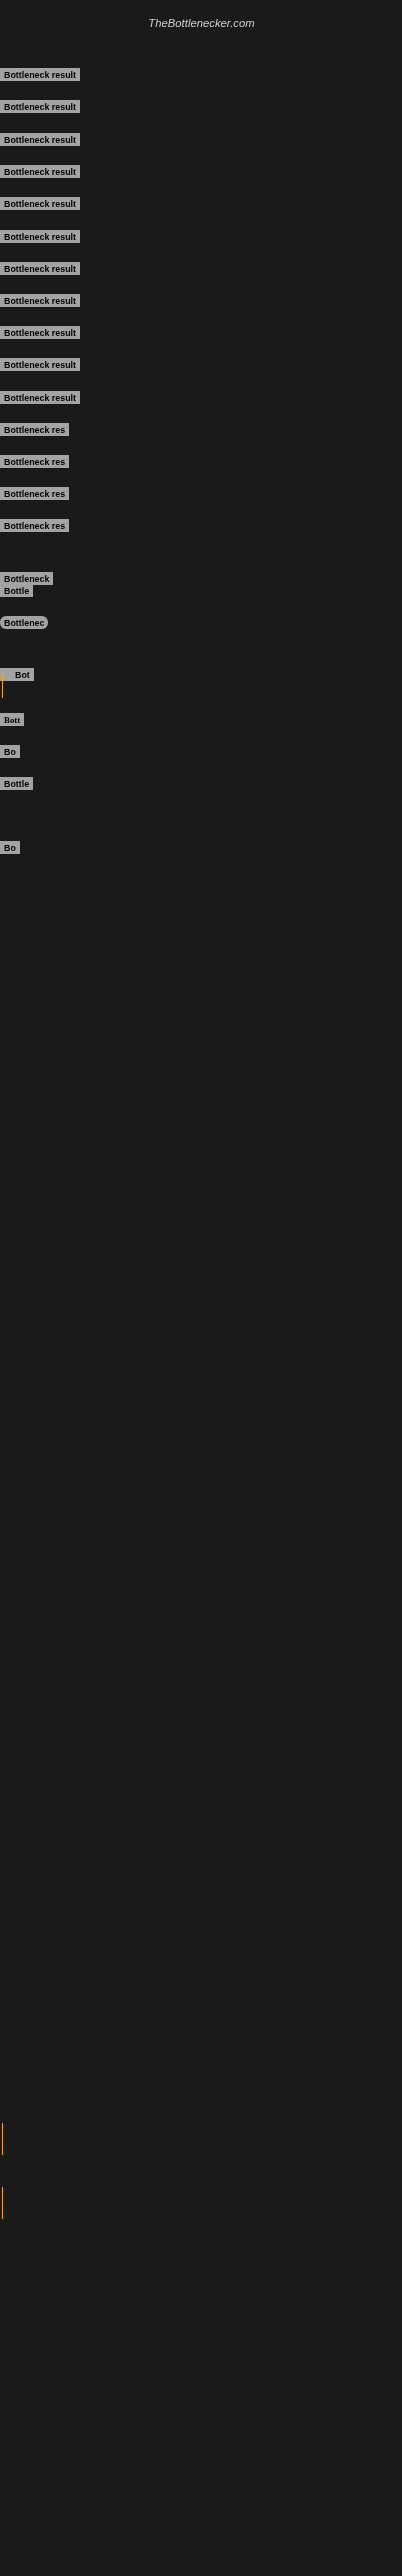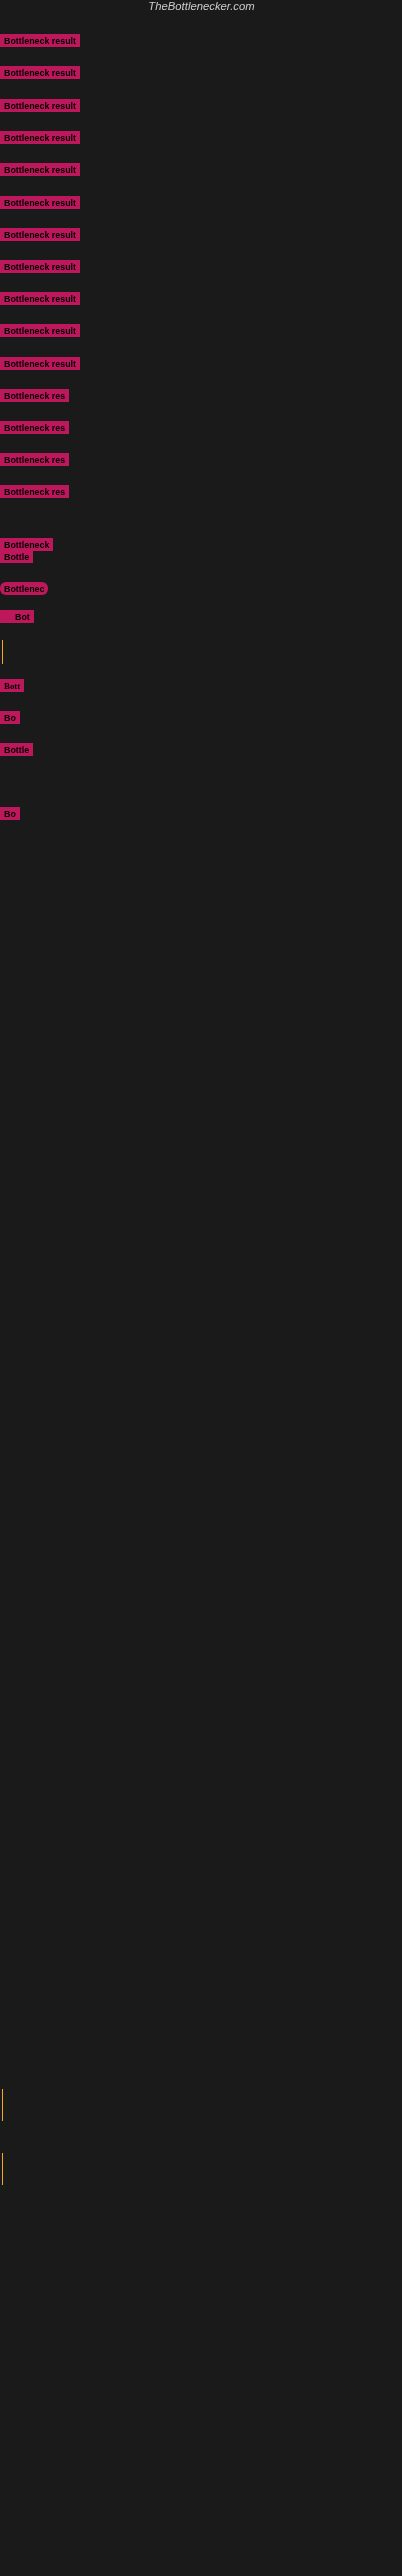--- a/index.html
+++ b/index.html
@@ -11,25 +11,25 @@
       background-color: #1a1a1a;
       width: 403px;
       min-height: 2576px;
       font-family: Arial, sans-serif;
       position: relative;
     }
     .site-title {
       text-align: center;
       color: #cccccc;
       font-size: 11.3px;
-      padding: 0 0;
+      padding: 17px 0;
       font-style: italic;
     }
     .bottleneck-label {
-      background-color: #be185d;
+      background-color: #a3a3a3;
       color: #000000;
       font-size: 8.9px;
       font-weight: bold;
       padding: 1.6px 4px;
       display: inline-block;
       position: absolute;
       left: 0;
       white-space: nowrap;
       overflow: hidden;
     }
@@ -57,21 +57,21 @@
     <div class="bottleneck-label" style="top: 280px; max-width: 103px;">Bottleneck result</div>
     <div class="bottleneck-label" style="top: 312px; max-width: 103px;">Bottleneck result</div>
     <div class="bottleneck-label" style="top: 345px; max-width: 103px;">Bottleneck result</div>
     <div class="bottleneck-label" style="top: 377px; max-width: 89px;">Bottleneck res</div>
     <div class="bottleneck-label" style="top: 409px; max-width: 89px;">Bottleneck res</div>
     <div class="bottleneck-label" style="top: 441px; max-width: 89px;">Bottleneck res</div>
     <div class="bottleneck-label" style="top: 473px; max-width: 85px;">Bottleneck res</div>
     <div class="bottleneck-label" style="top: 526px; max-width: 68px;">Bottleneck</div>
     <div class="bottleneck-label" style="top: 538px; max-width: 48px;">Bottle</div>
     <div class="bottleneck-label" style="top: 570px; max-width: 63px; border-radius: 6px;">Bottlenec</div>
-    <div class="bottleneck-label" style="top: 598px; max-width: 34px; padding-left: 15px;">Bot</div>
+    <div class="bottleneck-label" style="top: 622px; max-width: 34px; padding-left: 15px;">Bot</div>
     <div class="bottleneck-label" style="top: 667px; max-width: 37px; font-family: Liberation Serif, serif;">Bott</div>
     <div class="bottleneck-label" style="top: 699px; max-width: 27px;">Bo</div>
     <div class="bottleneck-label" style="top: 731px; max-width: 48px;">Bottle</div>
     <div class="bottleneck-label" style="top: 795px; max-width: 27px;">Bo</div>
     <div class="vertical-line" style="top: 628px; height: 24px;"></div>
     <div class="vertical-line" style="top: 2077px; height: 32px;"></div>
     <div class="vertical-line" style="top: 2141px; height: 32px;"></div>
   </div>
 
 

